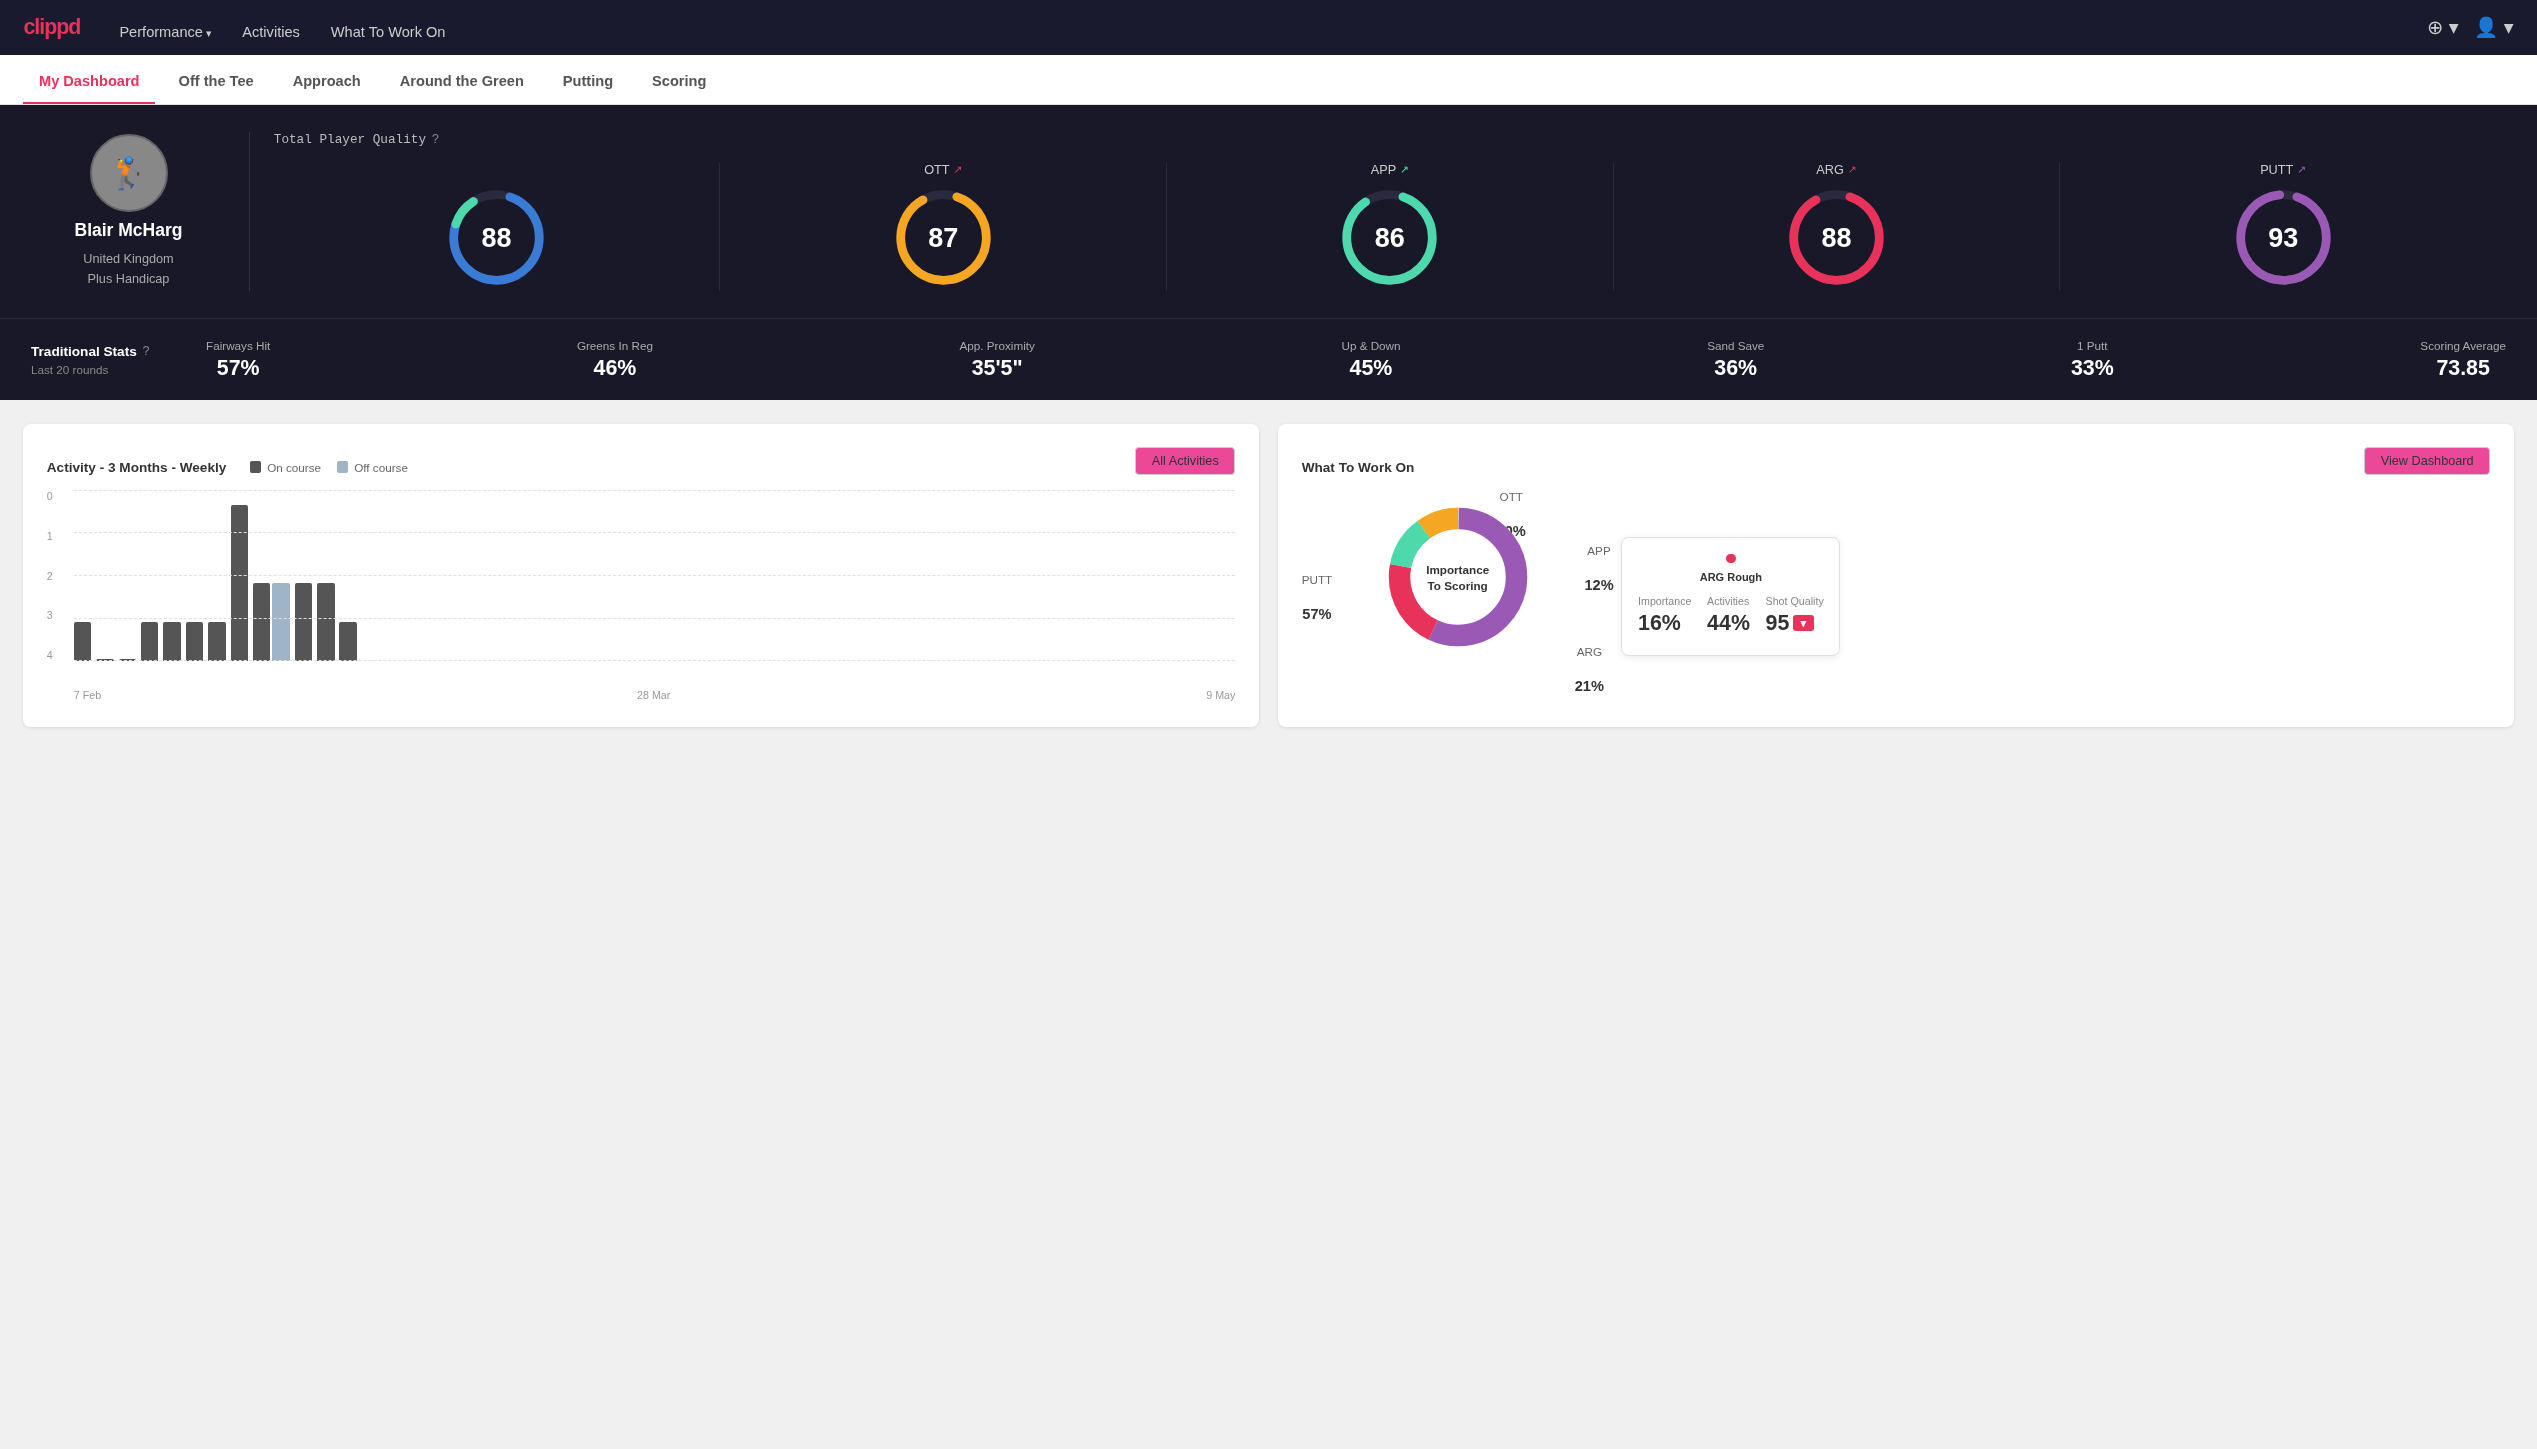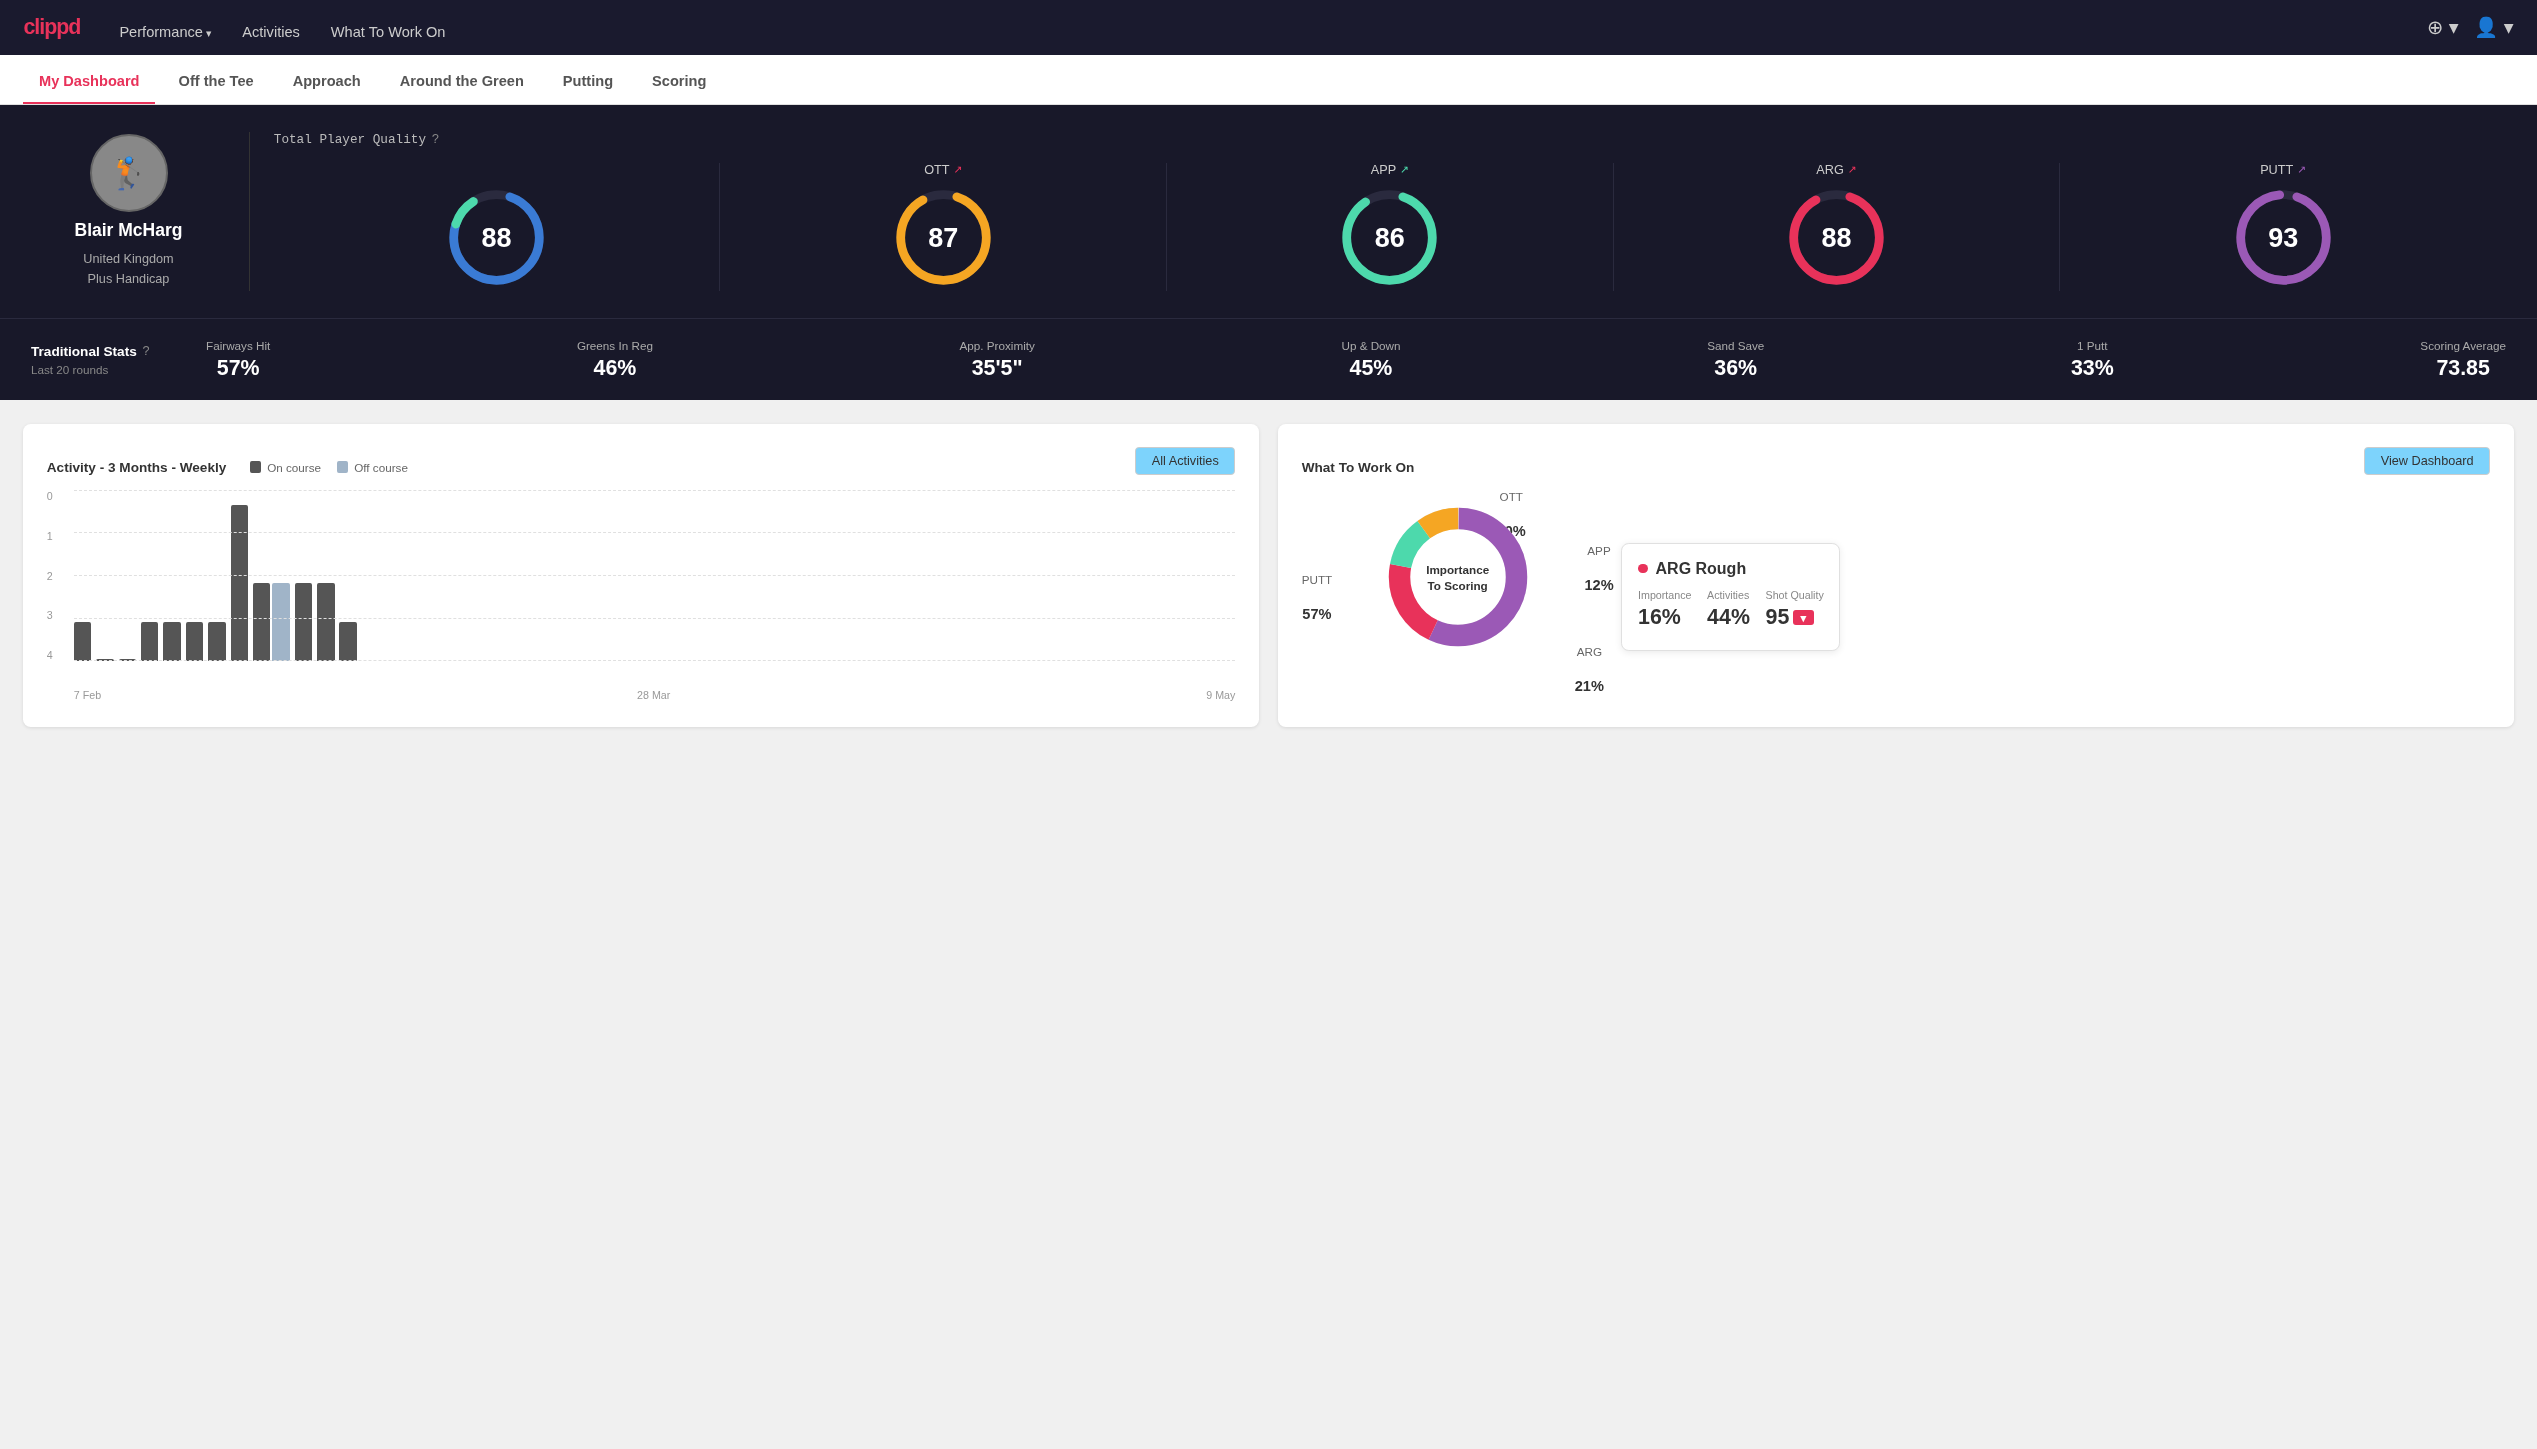--- a/index.html
+++ b/index.html
@@ -146,21 +146,21 @@
       margin-bottom: 15px;
     }
     .card-title { font-size: 13.6px; font-weight: 600; color: #333; }
 
     .legend { display: flex; align-items: center; gap: 15.6px; }
     .legend-item { display: flex; align-items: center; gap: 5.8px; font-size: 11.7px; color: #666; }
     .legend-dot { width: 11.7px; height: 11.7px; border-radius: 1.9px; }
 
     .btn-outline {
       border: 1px solid #ccc;
-      background: #7dd3fc;
+      background: #ec4899;
       padding: 5.8px 15.6px;
       border-radius: 3.9px;
       font-size: 12.7px;
       cursor: pointer;
       color: #333;
     }
 
     
     .chart-area {
       position: relative;
@@ -207,22 +207,23 @@
     .info-card {
       background: #fff;
       border: 1px solid #e0e0e0;
       border-radius: 7.8px;
       padding: 15.6px;
       min-width: 214px;
       box-shadow: 0 1.9px 7.8px rgba(0,0,0,0.08);
     }
     .info-card-title {
       display: flex; align-items: center; gap: 7.8px;
-      font-size: 16px; font-weight: 600; color: #333;
+      font-size: 11px; font-weight: 600; color: #333;
       margin-bottom: 11.7px;
+      flex-direction: column;
     }
     .dot-red { width: 9.7px; height: 9.7px; border-radius: 50%; background: #e8325a; display: inline-block; }
     .info-card-metrics { display: flex; gap: 15.6px; margin-bottom: 3.9px; }
     .info-metric-label { font-size: 10.7px; color: #888; margin-bottom: 3.9px; }
     .info-metric-val { font-size: 21.4px; font-weight: 700; color: #333; }
     .down-badge { background: #e8325a; color: #fff; font-size: 10.7px; padding: 1.9px 4.9px; border-radius: 2.9px; margin-left: 3.9px; }
 
     .wtw-content {
       display: flex;
       align-items: center;

